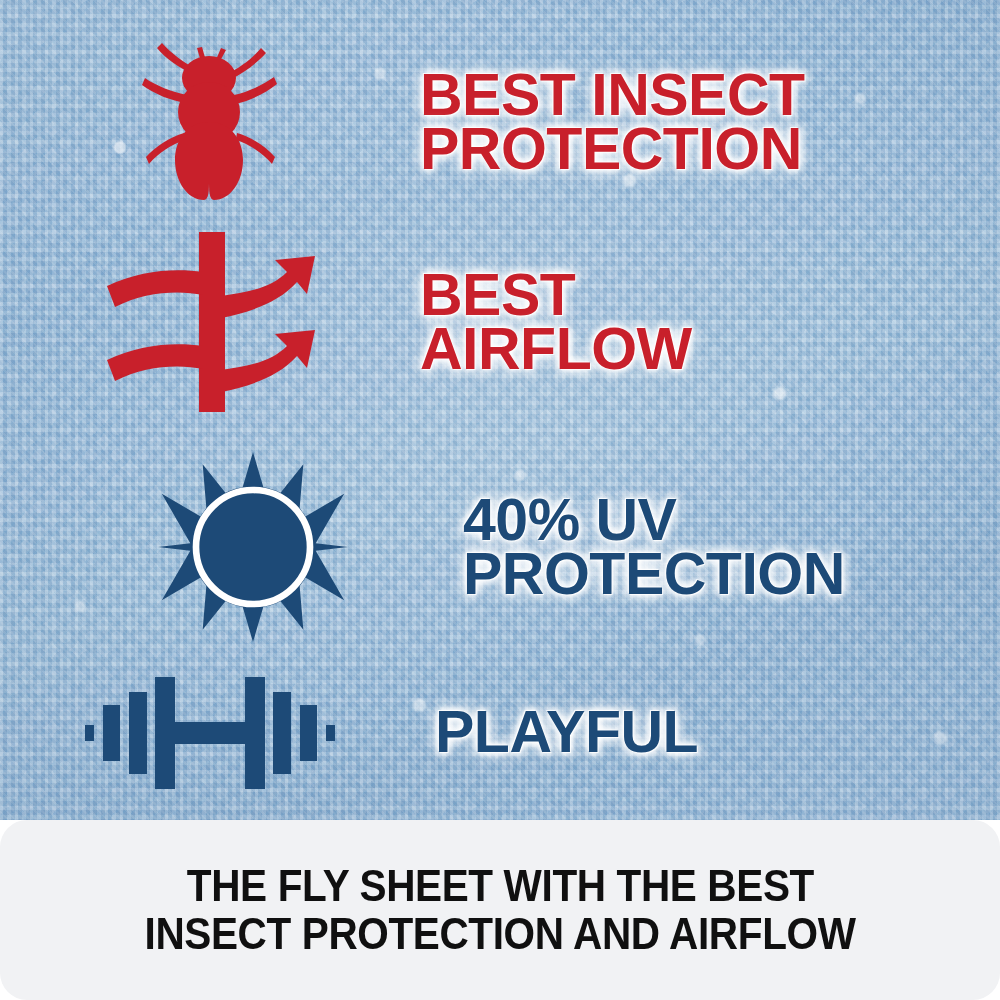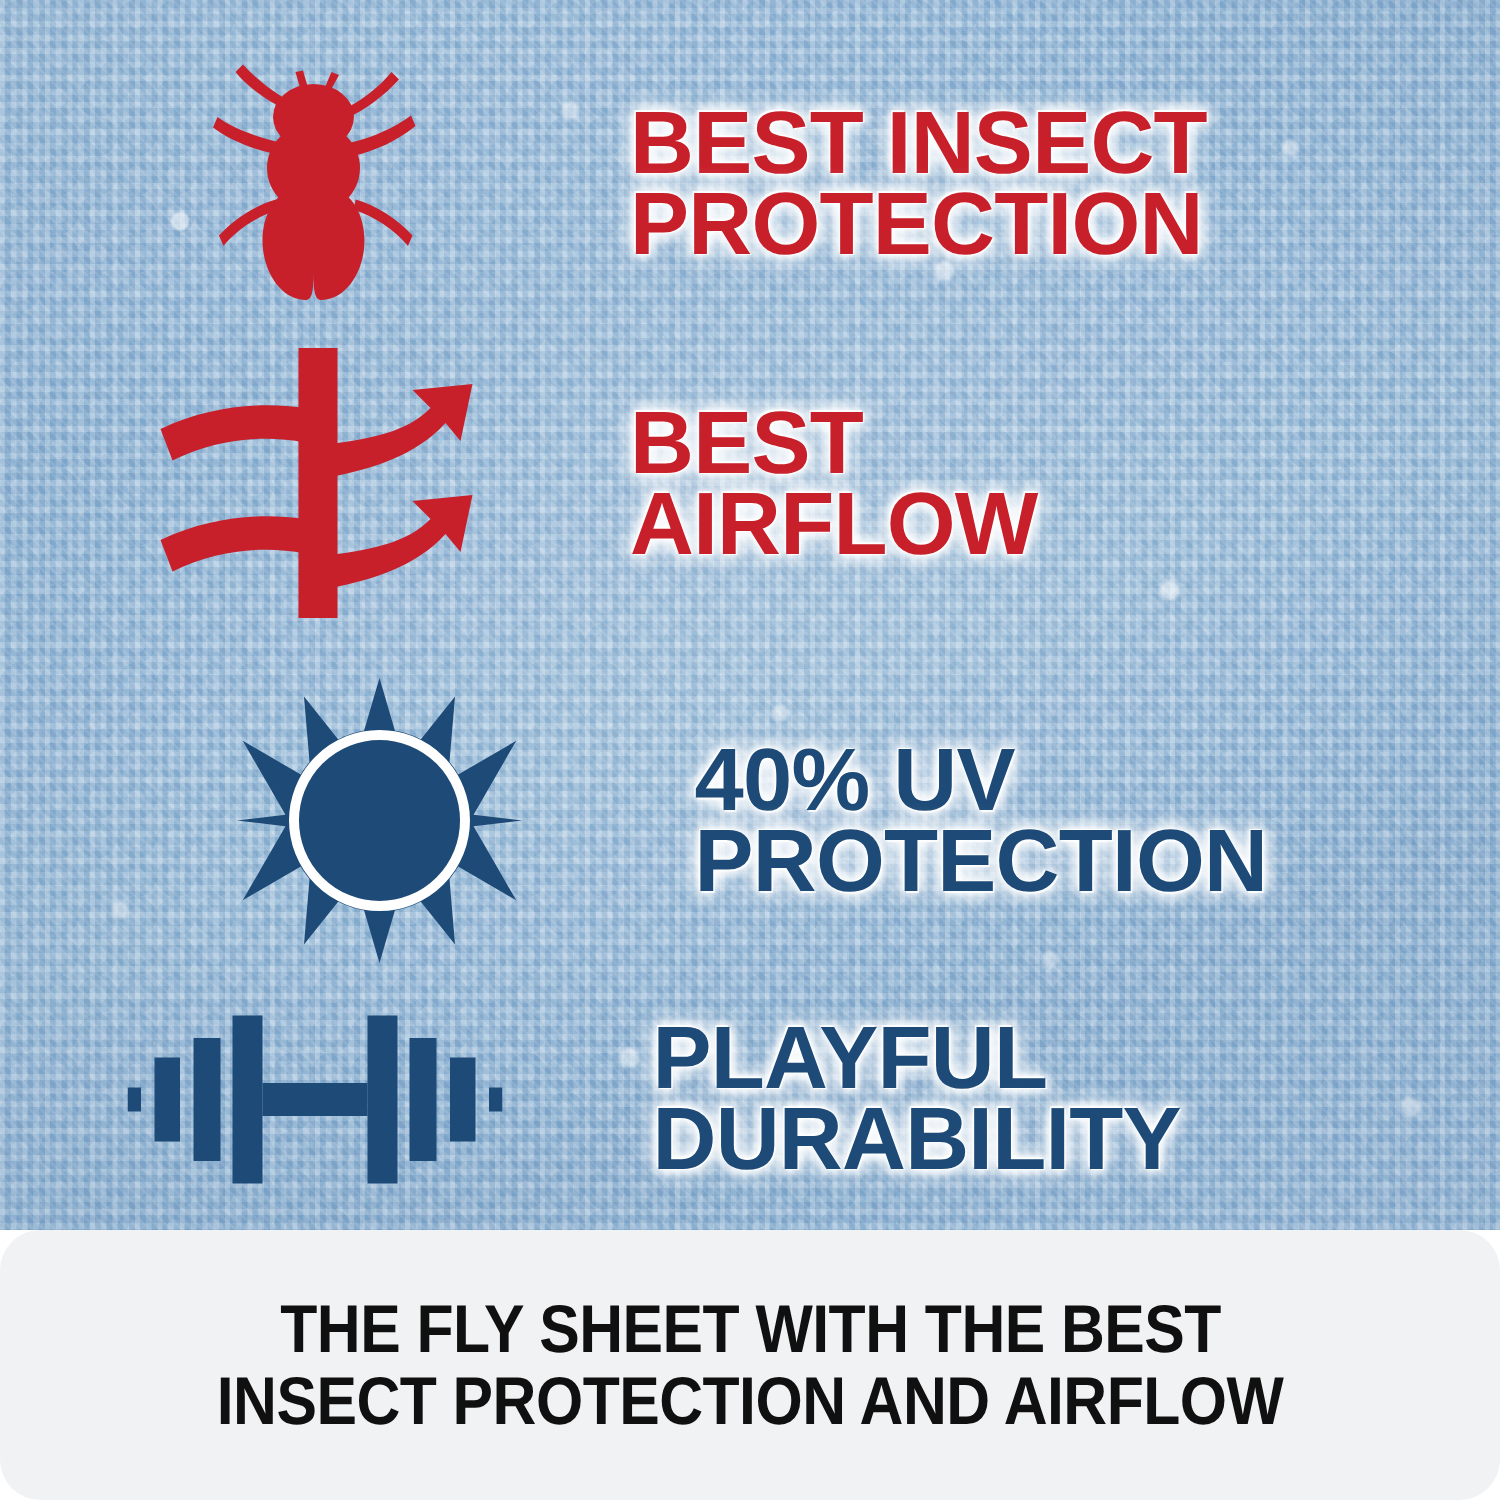--- a/index.html
+++ b/index.html
@@ -218,21 +218,20 @@
 
             <rect x="70" y="10" width="20" height="112"></rect>
             <rect x="160" y="10" width="20" height="112"></rect>
 
             <rect x="90" y="55" width="70" height="22"></rect>
           </g>
         </svg>
       </div>
       <div class="text-cell">
         <div class="feat-line">PLAYFUL</div>
-        <div class="feat-line">DURABILITY</div>
       </div>
     </div>
 
   </div>
 
   <div class="caption-bar">
     <div class="caption-line">THE FLY SHEET WITH THE BEST</div>
     <div class="caption-line">INSECT PROTECTION AND AIRFLOW</div>
   </div>
 

